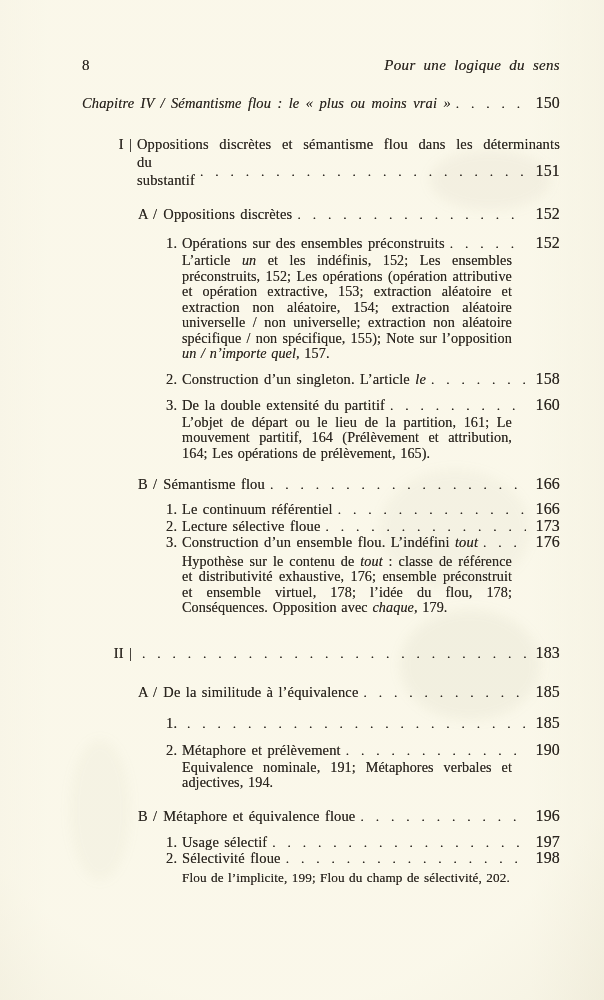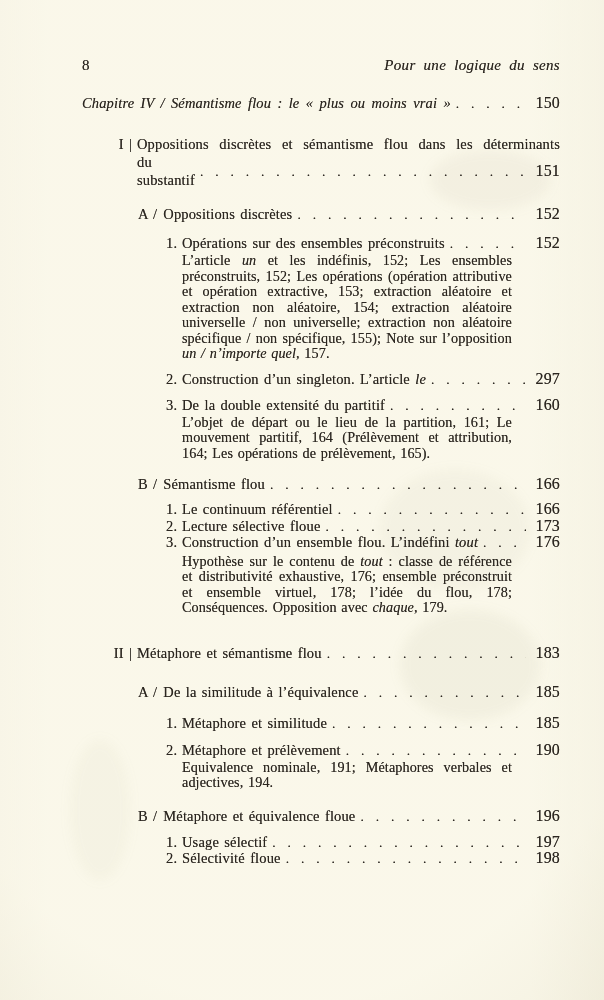--- a/index.html
+++ b/index.html
@@ -116,21 +116,21 @@
       <span class="dots"></span>
       <span class="pg">152</span>
     </div>
 
     <div class="para mt0"><span>L’article </span><span class="it">un</span><span> et les indéfinis, 152; Les ensembles préconstruits, 152; Les opérations (opération attributive et opération extractive, 153; extraction aléatoire et extraction non aléatoire, 154; extraction aléatoire universelle / non universelle; extraction non aléatoire spécifique / non spécifique, 155); Note sur l’opposition </span><span class="it">un / n’importe quel</span><span>, 157.</span></div>
 
     <div class="row lvl-num mt8">
       <span class="marker">2.</span>
       <span class="etext"><span>Construction d’un singleton. L’article </span><span class="it">le</span></span>
       <span class="dots"></span>
-      <span class="pg">297</span>
+      <span class="pg">158</span>
     </div>
 
     <div class="row lvl-num mt7">
       <span class="marker">3.</span>
       <span class="etext"><span>De la double extensité du partitif </span></span>
       <span class="dots"></span>
       <span class="pg">160</span>
     </div>
 
     <div class="para mt0"><span>L’objet de départ ou le lieu de la partition, 161; Le mouvement partitif, 164 (Prélèvement et attribution, 164; Les opérations de prélèvement, 165).</span></div>
@@ -160,35 +160,33 @@
       <span class="marker">3.</span>
       <span class="etext"><span>Construction d’un ensemble flou. L’indéfini </span><span class="it">tout</span></span>
       <span class="dots"></span>
       <span class="pg">176</span>
     </div>
 
     <div class="para mt3"><span>Hypothèse sur le contenu de </span><span class="it">tout</span><span> : classe de référence et distributivité exhaustive, 176; ensemble préconstruit et ensemble virtuel, 178; l’idée du flou, 178; Conséquences. Opposition avec </span><span class="it">chaque</span><span>, 179.</span></div>
 
     <div class="row lvl-roman mt28">
       <span class="marker">II |</span>
-      <span class="etext"><span>Métaphore et sémantisme flou </span></span>
       <span class="dots"></span>
       <span class="pg">183</span>
     </div>
 
     <div class="row lvl-letter mt20">
       <span class="marker">A /</span>
       <span class="etext"><span>De la similitude à l’équivalence </span></span>
       <span class="dots"></span>
       <span class="pg">185</span>
     </div>
 
     <div class="row lvl-num mt12">
       <span class="marker">1.</span>
-      <span class="etext"><span>Métaphore et similitude </span></span>
       <span class="dots"></span>
       <span class="pg">185</span>
     </div>
 
 
     <div class="row lvl-num mt8">
       <span class="marker">2.</span>
       <span class="etext"><span>Métaphore et prélèvement </span></span>
       <span class="dots"></span>
       <span class="pg">190</span>
@@ -210,15 +208,16 @@
       <span class="pg">197</span>
     </div>
 
     <div class="row lvl-num tight mt0">
       <span class="marker">2.</span>
       <span class="etext"><span>Sélectivité floue </span></span>
       <span class="dots"></span>
       <span class="pg">198</span>
     </div>
 
+    <div class="para oneline mt3"><span>Flou de l’implicite, 199; Flou du champ de sélectivité, 202.</span></div>
 
   </div>
 </div>
 
 </body></html>

